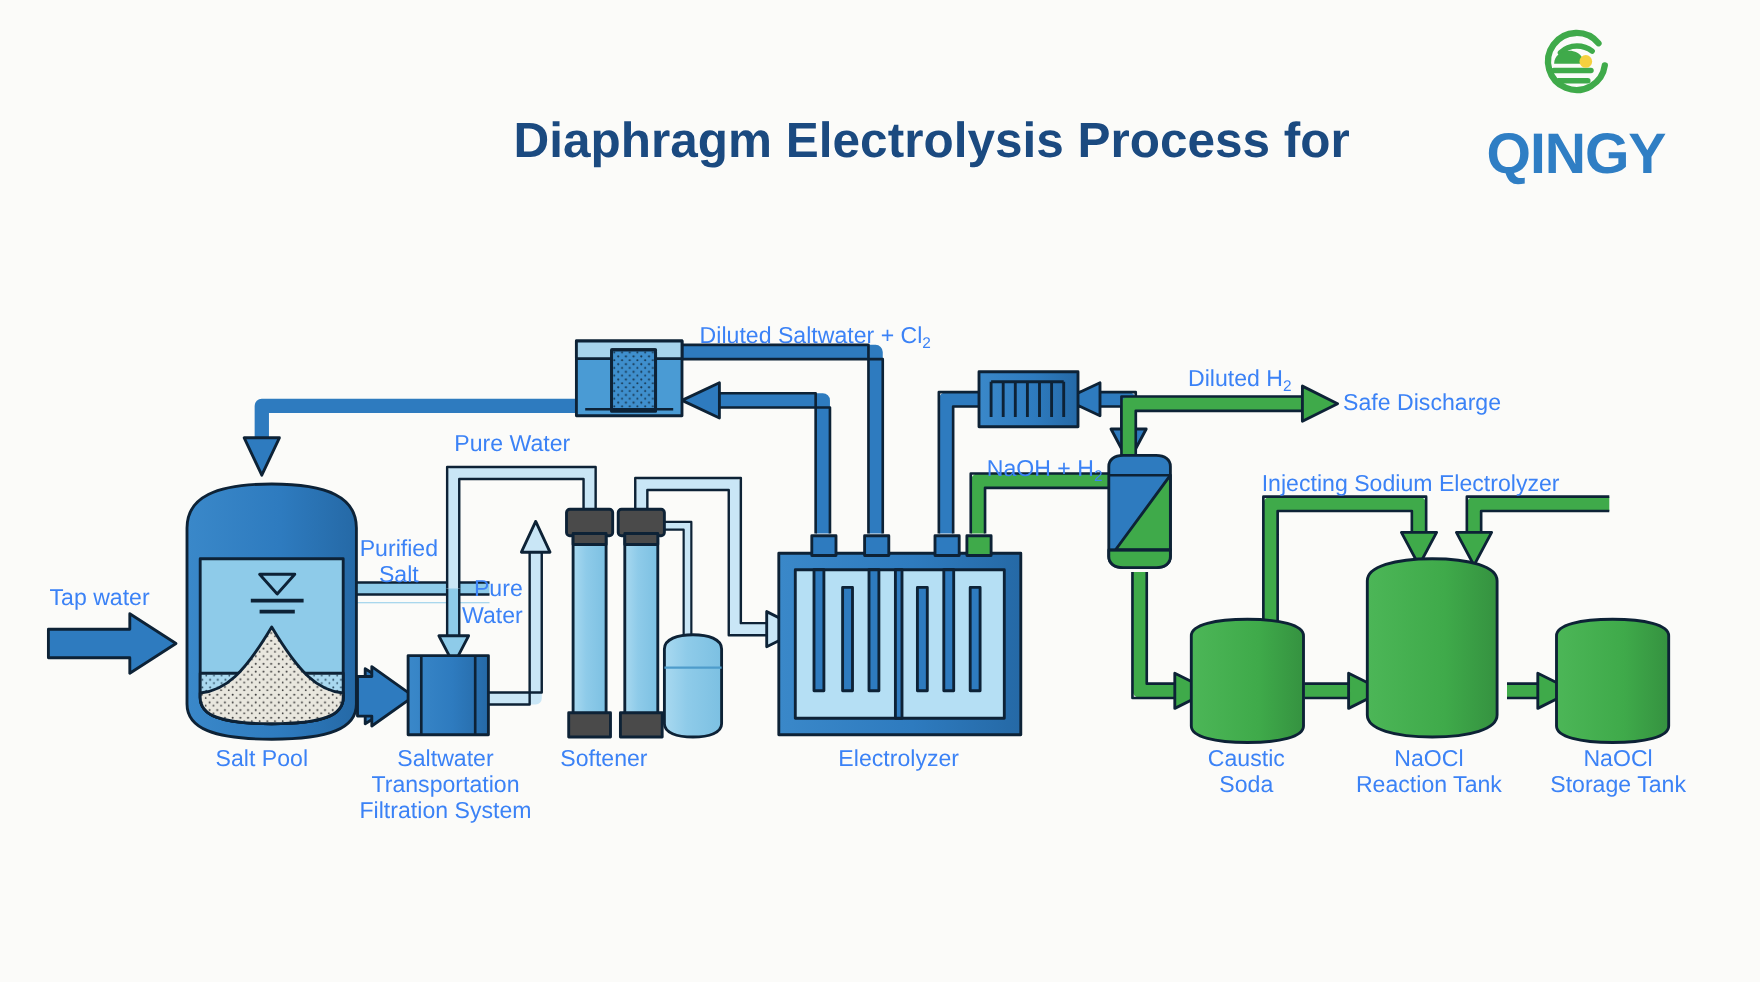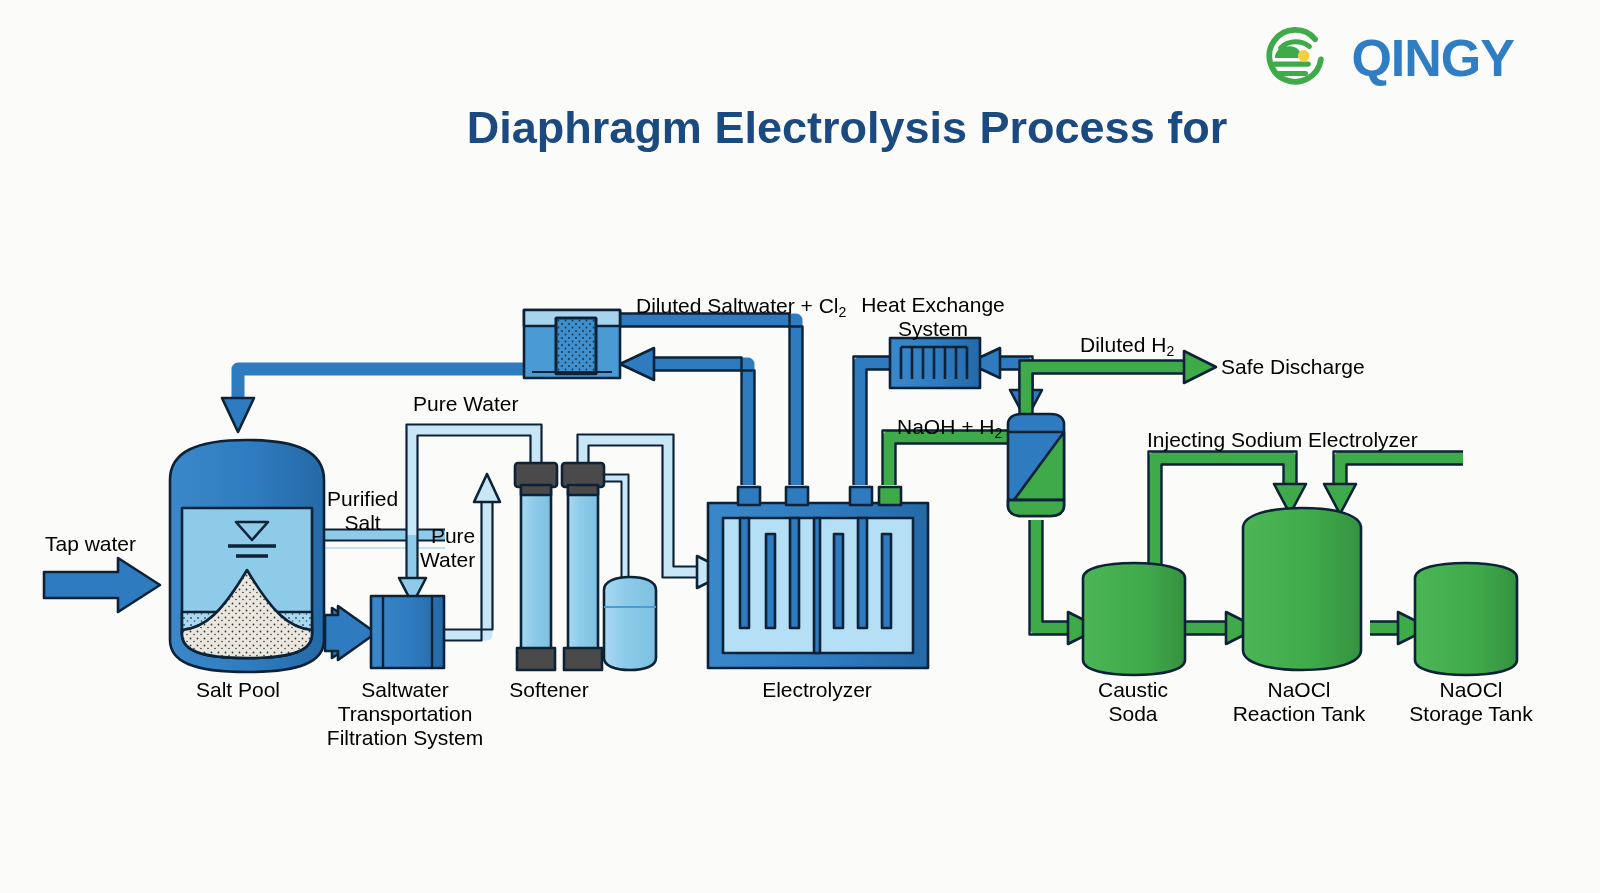--- a/index.html
+++ b/index.html
@@ -10,42 +10,42 @@
     font-family:"Liberation Sans", sans-serif;
     overflow:hidden;
     position:relative;
   }
   #stage{position:absolute;left:0;top:0;width:1600px;height:893px;}
   svg.diagram{position:absolute;left:0;top:0;width:1600px;height:893px;}
 
   
   .logo-wrap{
     position:absolute; right:86px; top:22px;
-    display:flex; align-items:center; gap:20px;
+    display:flex; align-items:center; gap:20px;flex-direction:column;
   }
   .logo-mark{width:72px;height:72px;flex:0 0 auto;}
   .logo-text{
     font-size:52px; font-weight:bold; letter-spacing:-1px;
     color:#2f7ec4; line-height:1;
   }
 
   
   .title-block{
     position:absolute; left:0; top:100px; width:1600px;
     text-align:center; pointer-events:none;margin-left:47px;
   }
   .title-line{
     color:#1b4a80; font-weight:bold; font-size:45px;
     line-height:1.25; letter-spacing:0px;
     text-shadow:0 1px 0 rgba(255,255,255,.6);
   }
 
   
   .lbl{
-    position:absolute; color:#000000; font-size:21px;
+    position:absolute; color:#3b82f6; font-size:21px;
     font-family:"Liberation Sans", sans-serif;
     white-space:pre; line-height:1.15;
   }
   .lbl.center{text-align:center;transform:translateX(-50%);}
   .lbl sub{font-size:14px; vertical-align:baseline; position:relative; top:4px;}
 </style>
 </head>
 <body>
 
 <div id="stage">
@@ -334,21 +334,20 @@
 
 
   <div class="lbl" style="left:327px;top:487px;text-align:center;">Purified<br>Salt</div>
 
   <div class="lbl" style="left:413px;top:392px;">Pure Water</div>
 
   <div class="lbl" style="left:420px;top:524px;text-align:right;">Pure<br>Water</div>
 
   <div class="lbl" style="left:636px;top:294px;">Diluted Saltwater + Cl<sub>2</sub></div>
 
-  <div class="lbl center" style="left:933px;top:293px;">Heat Exchange<br>System</div>
 
   <div class="lbl" style="left:897px;top:415px;">NaOH + H<sub>2</sub></div>
 
   <div class="lbl" style="left:1080px;top:333px;">Diluted H<sub>2</sub></div>
 
   <div class="lbl" style="left:1221px;top:355px;">Safe Discharge</div>
 
   <div class="lbl" style="left:1147px;top:428px;">Injecting Sodium Electrolyzer</div>
 
   <div class="lbl center" style="left:238px;top:678px;text-align:right;">Salt Pool</div>

